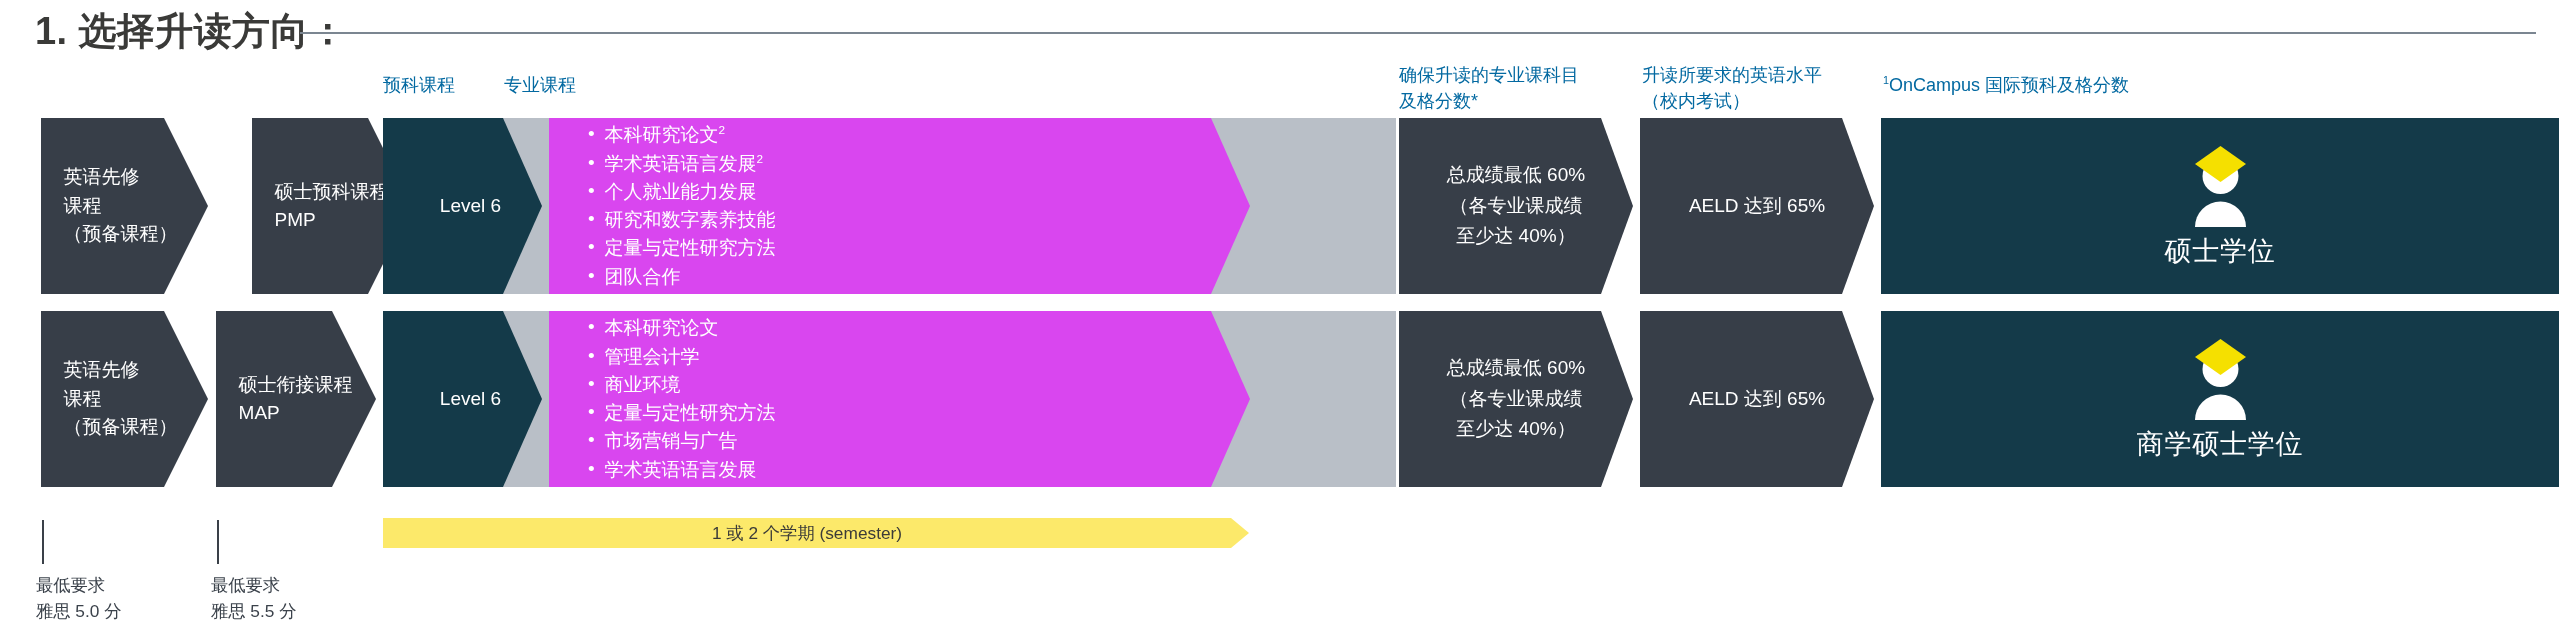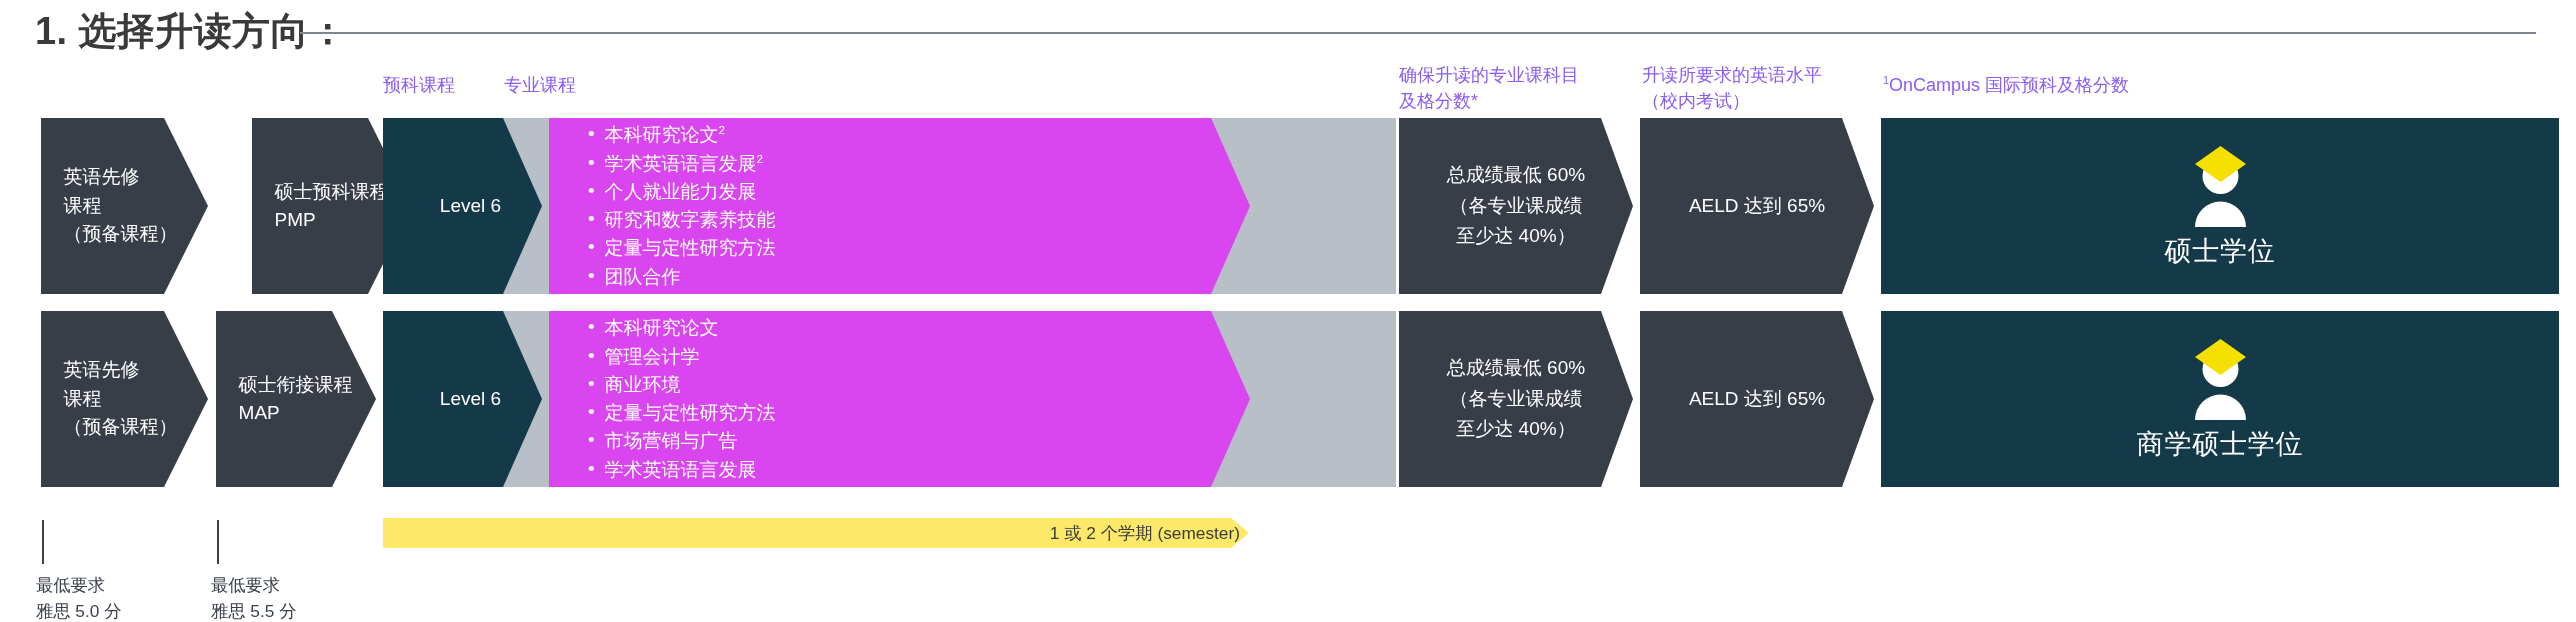--- a/index.html
+++ b/index.html
@@ -23,21 +23,21 @@
     white-space:nowrap;
   }
   #title-rule{
     left:300px;top:32px;width:2236px;height:1.5px;
     background:#7b8691;
   }
 
   
   .col-head{
     font-size:18px;line-height:1.45;
-    color:#8b5cf6;
+    color:#0369a1;
     font-weight:400;
     white-space:pre-line;
   }
 
   
   .blk{
     box-sizing:border-box;
     display:flex;
     align-items:center;
     color:#ffffff;
@@ -98,21 +98,21 @@
   .degree-label{
     font-size:27px;color:#ffffff;margin-top:6px;letter-spacing:0.8px;
   }
   .grad-icon{display:block;}
 
   
   #duration-bar{
     left:383px;top:518px;width:866px;height:30px;
     background:#fce96a;
     clip-path:polygon(0 0, calc(100% - 18px) 0, 100% 50%, calc(100% - 18px) 100%, 0 100%);
-    display:flex;align-items:center;justify-content:flex-end;
+    display:flex;align-items:center;justify-content:center;
   }
   #duration-bar .txt{
     font-size:17.3px;color:#3b3b38;font-weight:400;
     transform:translateX(-9px);
   }
 
   
   .tick{width:1.5px;background:#3a4048;}
   .foot-txt{
     font-size:17.3px;line-height:1.5;color:#3b424b;

